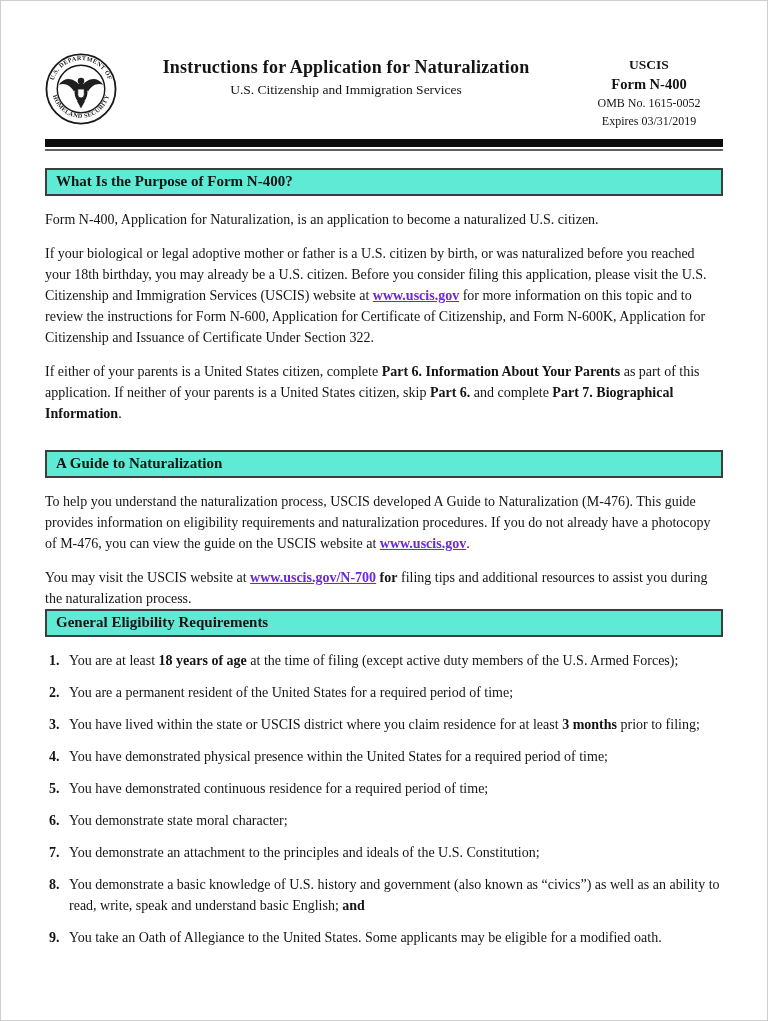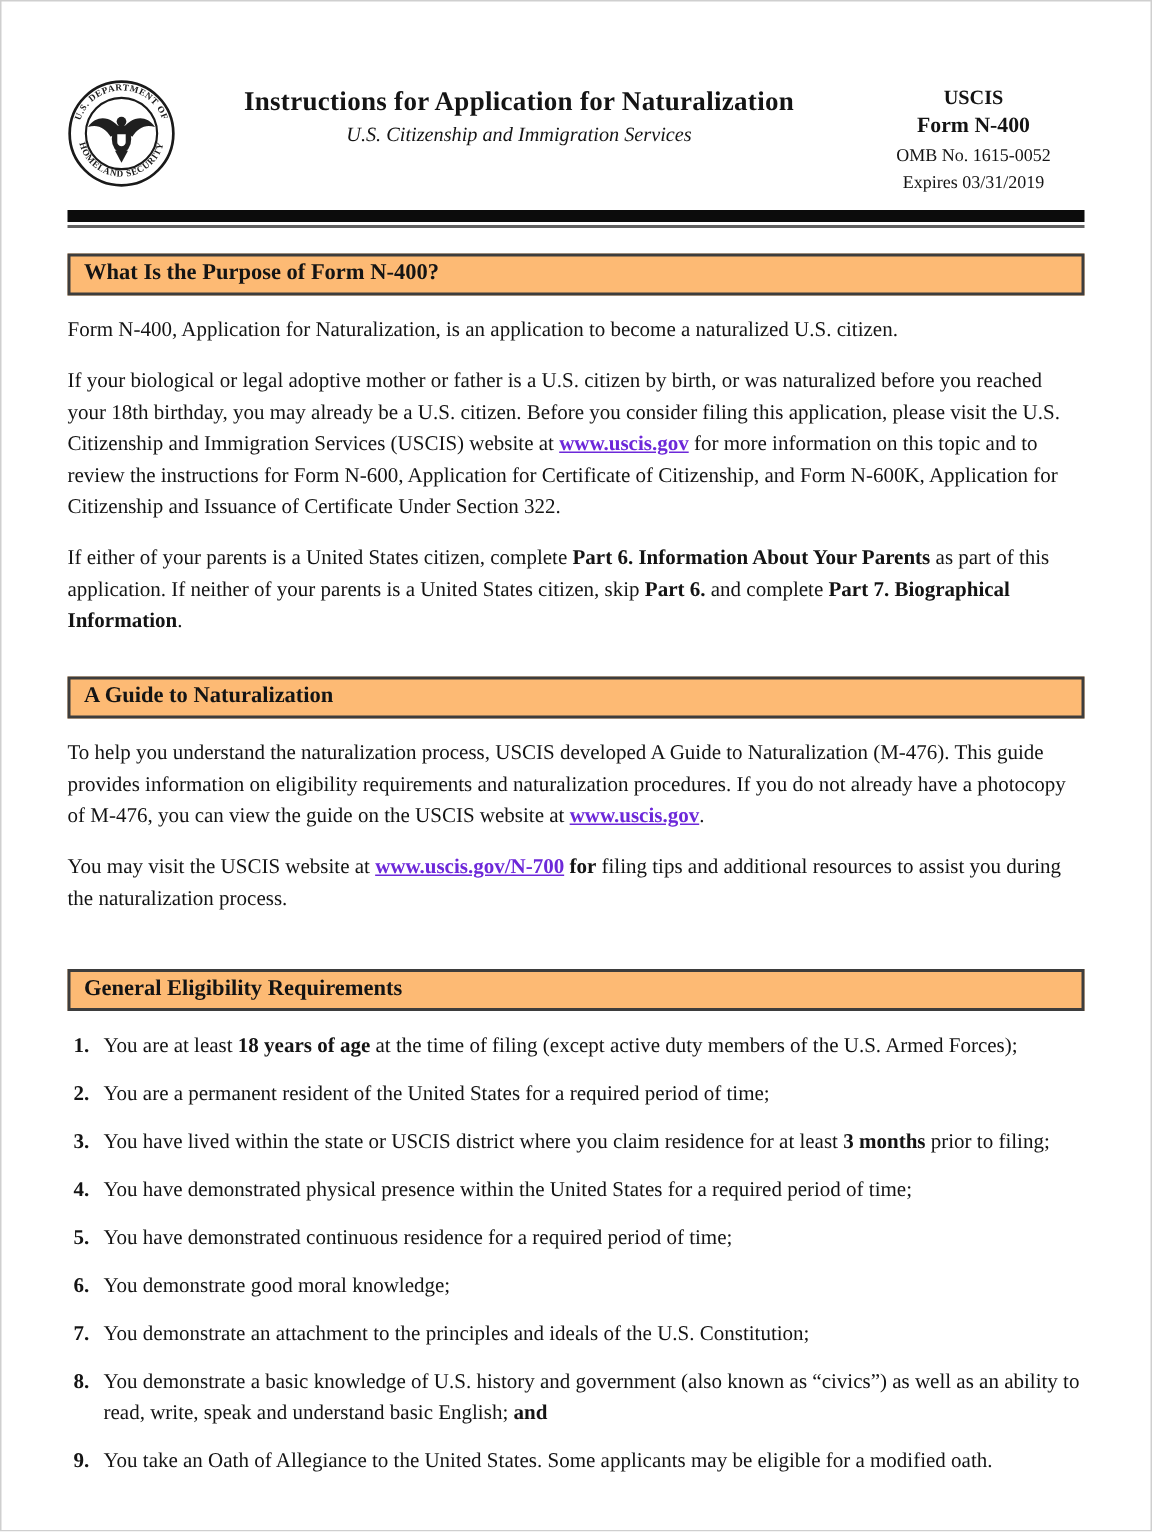--- a/index.html
+++ b/index.html
@@ -13,39 +13,39 @@
     color: #141414;
     background: #ffffff;
   }
 
   
   .header { display: flex; align-items: flex-start; }
   .seal-wrap { flex: 0 0 72px; margin-top: 4px; }
   .header-center { flex: 1; text-align: center; padding: 0 6px; }
   .h-title { font-size: 18px; font-weight: bold; margin-top: 8px; letter-spacing: 0.2px; }
   .h-sub1 { font-size: 13.5px; font-weight: bold; margin-top: 16px; }
-  .h-sub2 { font-size: 13.5px; margin-top: 4px; font-style: italic; }
+  .h-sub2 { font-size: 13.5px; margin-top: 4px; }
   .header-right { flex: 0 0 148px; text-align: center; margin-top: 8px; }
   .hr-agency { font-size: 13.5px; font-weight: bold; }
   .hr-form { font-size: 14.5px; font-weight: bold; margin-top: 3px; }
   .hr-omb, .hr-exp { font-size: 12px; margin-top: 3px; font-family: Liberation Serif, serif; }
 
   .bar-thick { height: 8px; background: #0c0c0c; margin-top: 10px; }
   .bar-thin { height: 2px; background: #606060; margin-top: 2px; }
 
   
   .section-head {
-    background: #fdba74;
+    background: #5eead4;
     border: 2px solid #3d3d3d;
     padding: 3px 9px 4px 9px;
     font-weight: bold; font-size: 15px;
   }
   .mt-a { margin-top: 17px; }
   .mt-b { margin-top: 26px; }
-  .mt-c { margin-top: 36px; }
+  .mt-c { }
 
   
   .para { font-size: 14px; line-height: 21px; margin-top: 13px; }
   .b { font-weight: bold; }
   a.link { color: #6d28d9; font-weight: bold; text-decoration: underline; cursor: pointer; }
 
   .olist { margin-top: 2px; }
   .oli { display: flex; font-size: 14px; line-height: 21px; margin-top: 11px; }
   .oli .num { font-weight: bold; flex: 0 0 24px; padding-left: 4px; }
   .oli .itxt { flex: 1; }
@@ -124,21 +124,21 @@
     <div class="oli">
       <span class="num">4.</span>
       <span class="itxt"><span>You have demonstrated physical presence within the United States for a required period of time;</span></span>
     </div>
     <div class="oli">
       <span class="num">5.</span>
       <span class="itxt"><span>You have demonstrated continuous residence for a required period of time;</span></span>
     </div>
     <div class="oli">
       <span class="num">6.</span>
-      <span class="itxt"><span>You demonstrate good moral knowledge;</span></span>
+      <span class="itxt"><span>You demonstrate state moral character;</span></span>
     </div>
     <div class="oli">
       <span class="num">7.</span>
       <span class="itxt"><span>You demonstrate an attachment to the principles and ideals of the U.S. Constitution;</span></span>
     </div>
     <div class="oli">
       <span class="num">8.</span>
       <span class="itxt"><span>You demonstrate a basic knowledge of U.S. history and government (also known as “civics”) as well as an ability to read, write, speak and understand basic English; </span><span class="b">and</span></span>
     </div>
     <div class="oli">

